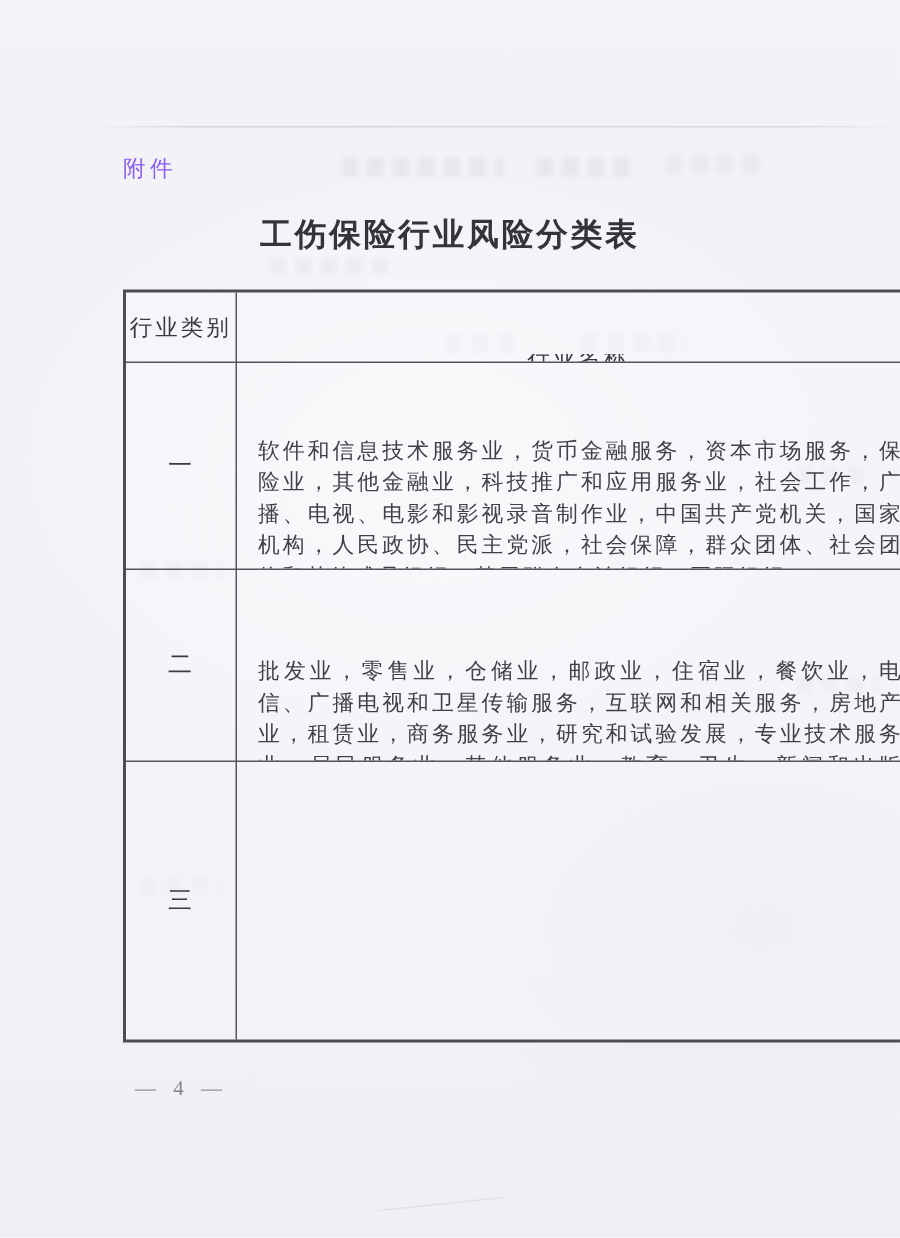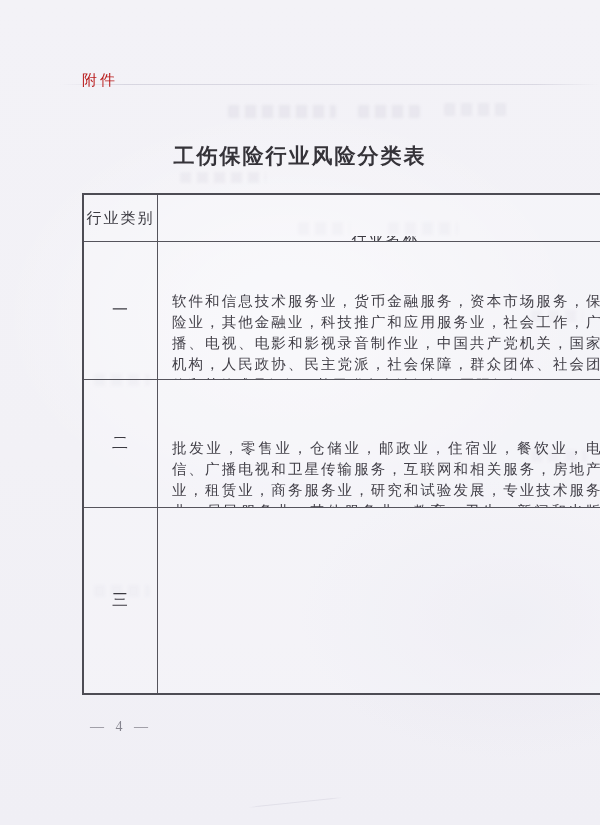--- a/index.html
+++ b/index.html
@@ -48,24 +48,24 @@
   .g6 { left: 388px; top: 222px; width: 70px; opacity: .34; }
   .g7 { left: 94px;  top: 374px; width: 56px; height: 12px; opacity: .34; }
   .g8 { left: 531px; top: 310px; width: 52px; height: 12px; opacity: .38; }
   .g9 { left: 531px; top: 450px; width: 56px; height: 12px; opacity: .36; }
   .g10{ left: 94px;  top: 585px; width: 56px; height: 12px; opacity: .3; }
 
   
   .attachment {
     position: absolute;
     left: 82px;
-    top: 71px;
+    top: 103px;
     font-size: 15px;
     letter-spacing: 3px;
-    color: #b91c1c;
+    color: #8b5cf6;
   }
   .doc-title {
     position: absolute;
     left: 0;
     top: 142px;
     width: 600px;
     text-align: center;
     font-size: 21px;
     font-weight: bold;
     letter-spacing: 2px;

